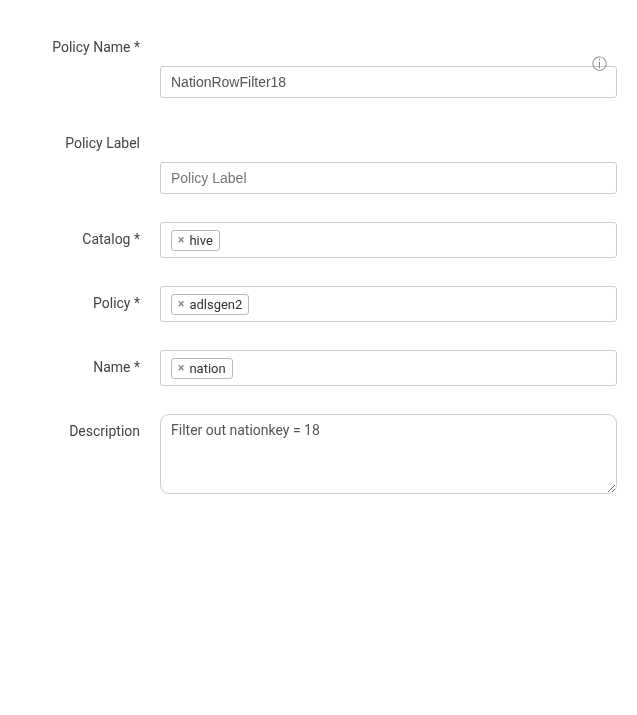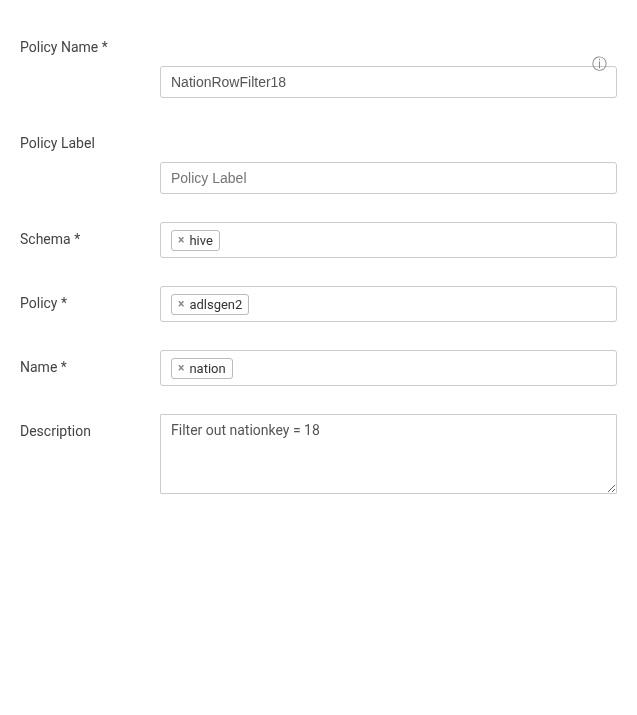--- a/index.html
+++ b/index.html
@@ -20,21 +20,21 @@
 
     .form-row {
       display: flex;
       align-items: flex-start;
       margin-bottom: 28px;
     }
 
     .form-label {
       width: 140px;
       min-width: 140px;
-      text-align: left;
+      text-align: right;
       padding-right: 20px;
       padding-top: 8px;
       font-size: 14px;
       color: #444;
       line-height: 1.4;
     }
 
     .form-control-wrap {
       flex: 1;
       position: relative;
@@ -92,21 +92,21 @@
       color: #888;
       font-size: 12px;
       cursor: pointer;
       line-height: 1;
       font-weight: bold;
     }
 
     .form-textarea {
       width: 100%;
       border: 1px solid #ccc;
-      border-radius: 1px;
+      border-radius: 9px;
       padding: 7px 10px;
       font-size: 14px;
       color: #555;
       background: #fff;
       outline: none;
       resize: both;
       min-height: 80px;
       font-family: inherit;
     }
   </style>
@@ -122,21 +122,21 @@
 </div>
 
 <div class="form-row">
   <div class="form-label">Policy Label</div>
   <div class="form-control-wrap">
     <input type="text" class="form-input" placeholder="Policy Label" style="">
   </div>
 </div>
 
 <div class="form-row">
-  <div class="form-label">Schema *</div>
+  <div class="form-label">Catalog *</div>
   <div class="form-control-wrap">
     <div class="tag-input-box">
       <span class="tag">
         <span class="tag-remove">×</span>
         <span>hive</span>
       </span>
     </div>
   </div>
 </div>
 

